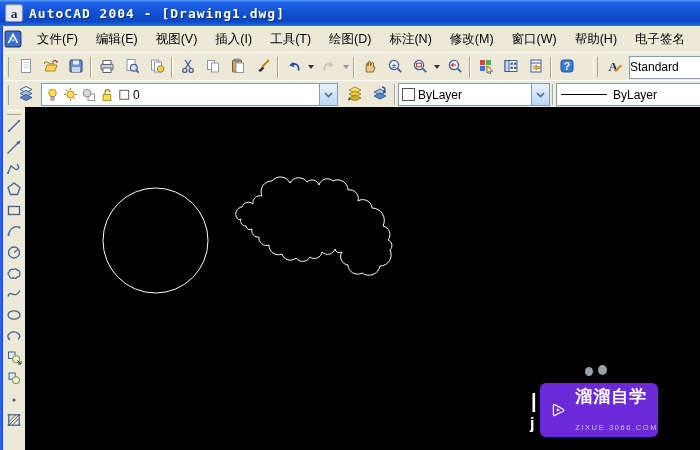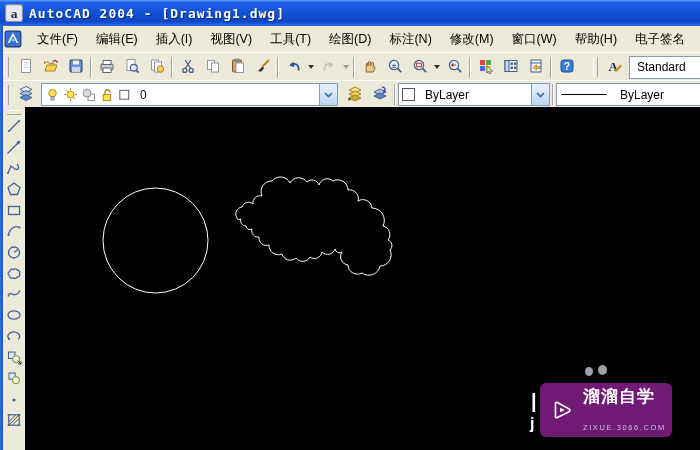--- a/index.html
+++ b/index.html
@@ -21,40 +21,40 @@
   .tbrow.row3{top:80px;height:27px;border-top:1px solid #fff;border-bottom:1px solid #cfcbbb;}
   .grip{width:3px;height:20px;border-left:1px solid #fff;border-right:1px solid #a9a592;margin:0 4px;flex:0 0 auto;}
   .sep{width:0;height:21px;border-left:1px solid #a9a592;border-right:1px solid #fff;margin:0 2px;flex:0 0 auto;}
   .tb-btn{width:23px;height:23px;display:flex;align-items:center;justify-content:center;flex:0 0 auto;border:1px solid transparent;border-radius:2px;}
   .tb-btn.disabled{filter:grayscale(1);opacity:.5;}
   .dd{width:10px;height:23px;display:flex;align-items:center;justify-content:center;flex:0 0 auto;}
   .dd i{width:0;height:0;border-left:3px solid transparent;border-right:3px solid transparent;border-top:4px solid #333;}
   .dd.disabled i{border-top-color:#9a9a9a;}
   
   .combo{height:21px;background:#fff;border:1px solid #7f9db9;display:flex;align-items:center;flex:0 0 auto;overflow:hidden;}
-  .combo .val{padding:0 7px;font-size:12px;white-space:nowrap;}
+  .combo .val{padding:0 0;font-size:12px;white-space:nowrap;}
   .chev{width:17px;height:100%;margin-left:auto;background:linear-gradient(180deg,#eaf3fd,#bdd7f2);
         border-left:1px solid #7f9db9;display:flex;align-items:center;justify-content:center;flex:0 0 auto;}
   .swatch{width:11px;height:11px;background:#fff;border:1px solid #555;margin:0 3px;flex:0 0 auto;}
   .lt-line{width:46px;height:1px;background:#000;margin:0 6px 0 4px;flex:0 0 auto;}
   .cicons{display:flex;align-items:center;gap:1px;padding-left:2px;}
   .cicon{width:17px;height:17px;display:flex;align-items:center;justify-content:center;}
   
   .win-border-left{position:absolute;left:0;top:26px;bottom:0;width:3px;background:linear-gradient(90deg,#2f6df0,#1450cf);}
   .drawbar{position:absolute;left:3px;top:107px;bottom:0;width:22px;background:#ece9d8;display:flex;flex-direction:column;align-items:center;}
   .drawbar .hgrip{width:14px;height:3px;border-top:1px solid #fff;border-bottom:1px solid #a9a592;margin:3px 0 2px 0;}
   .draw-btn{width:21px;height:21px;display:flex;align-items:center;justify-content:center;flex:0 0 auto;}
   
   .canvas{position:absolute;left:25px;top:107px;width:675px;height:343px;background:#000;}
   .canvas svg.draw{position:absolute;left:0;top:0;}
   
   .wm-frag{position:absolute;color:#fff;font:bold 20px "Liberation Sans",sans-serif;z-index:1;}
   .wm-dot{position:absolute;border-radius:50%;background:#9aa0a8;z-index:1;}
-  .watermark{position:absolute;left:515px;top:276px;width:132px;height:54px;background:#701a75;border-radius:6px;
-             display:flex;align-items:center;gap:7px;padding-left:8px;box-sizing:border-box;z-index:2;}
+  .watermark{position:absolute;left:515px;top:276px;width:118px;height:54px;background:#6d28d9;border-radius:6px;
+             display:flex;align-items:center;gap:7px;padding-left:8px;box-sizing:border-box;z-index:2;justify-content:center;}
   .wm-text{display:flex;flex-direction:column;line-height:1.1;}
   .wm-brand{color:#fff;font-weight:bold;font-size:17px;letter-spacing:1px;white-space:nowrap;}
   .wm-site{color:#c2c9dd;font-size:7.5px;letter-spacing:1.6px;margin-top:18px;}
 </style>
 </head>
 <body>
 
 <div class="window">
 
   <div class="titlebar">
@@ -67,22 +67,22 @@
 
   <div class="menubar">
     <svg class="menu-sysicon" viewBox="0 0 16 16">
       <rect x="1" y="1" width="14" height="14" rx="2" fill="#3a6ecf" stroke="#1b3a7a"></rect>
       <path d="M4 11.5 L8 4 L12 11.5" stroke="#fff" fill="none" stroke-width="1.4"></path>
       <circle cx="8" cy="9" r="1.3" fill="#7fd4f0"></circle>
     </svg>
     <div id="menu-items" style="display:flex;align-items:center;">
         <div class="menu-item">文件(F)</div>
         <div class="menu-item">编辑(E)</div>
+        <div class="menu-item">视图(V)</div>
         <div class="menu-item">插入(I)</div>
-        <div class="menu-item">视图(V)</div>
         <div class="menu-item">工具(T)</div>
         <div class="menu-item">绘图(D)</div>
         <div class="menu-item">标注(N)</div>
         <div class="menu-item">修改(M)</div>
         <div class="menu-item">窗口(W)</div>
         <div class="menu-item">帮助(H)</div>
         <div class="menu-item">电子签名</div>
       </div>
   </div>
 

